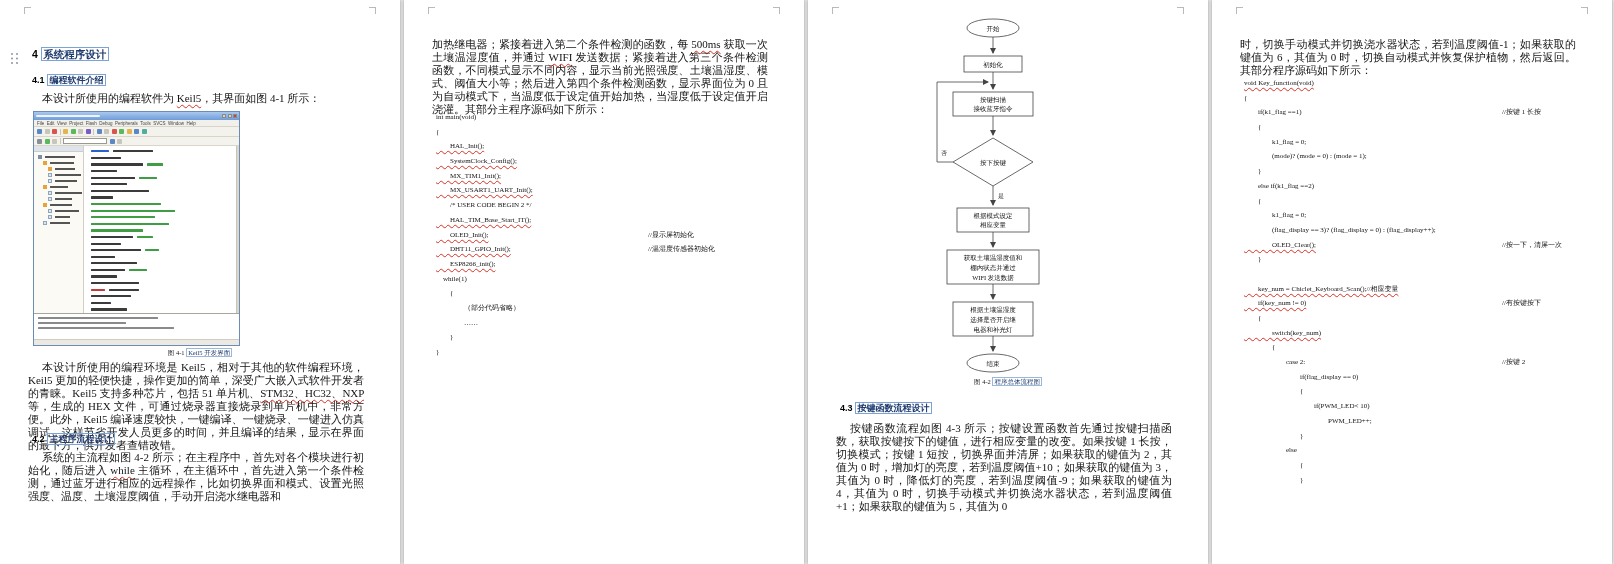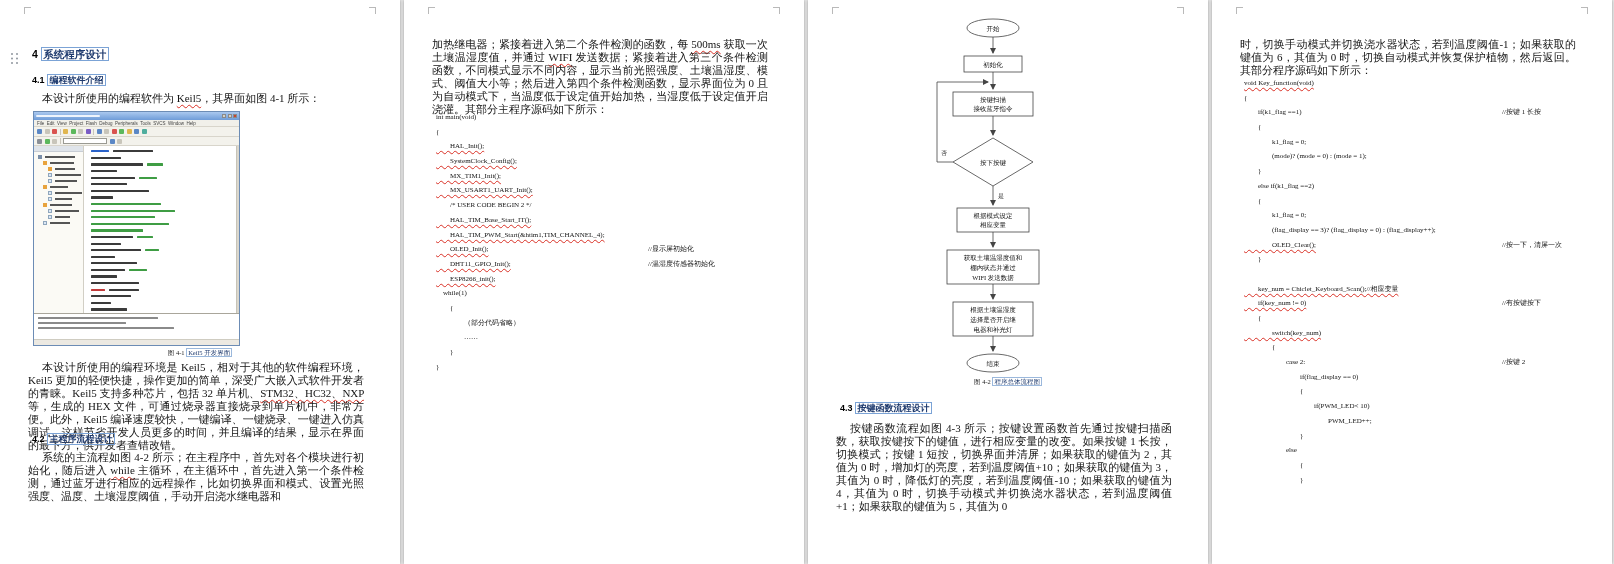--- a/index.html
+++ b/index.html
@@ -272,21 +272,21 @@
         <div class="obar" style="width:136px"></div>
       </div>
       <div class="ide-status"></div>
     </div>
 
     <div class="caption" style="top:349px">
       <span>图 4-1</span>
       <span class="cbox">Keil5 开发界面</span>
     </div>
 
-    <p class="body ind" style="top:361px"><span>本设计所使用的编程环境是 Keil5，相对于其他的软件编程环境，Keil5 更加的轻便快捷，操作更加的简单，深受广大嵌入式软件开发者的青睐。Keil5 支持多种芯片，包括 32 单片机、</span><span class="sq">STM32、HC32、NXP</span><span> 等，生成的 HEX 文件，可通过烧录器直接烧录到单片机中，非常方便。此外，Keil5 编译速度较快，一键编译、一键烧录、一键进入仿真调试，这样节省开发人员更多的时间，并且编译的结果，显示在界面的最下方，供开发者查错改错。</span></p>
+    <p class="body ind" style="top:361px"><span>本设计所使用的编程环境是 Keil5，相对于其他的软件编程环境，Keil5 更加的轻便快捷，操作更加的简单，深受广大嵌入式软件开发者的青睐。Keil5 支持多种芯片，包括 51 单片机、</span><span class="sq">STM32、HC32、NXP</span><span> 等，生成的 HEX 文件，可通过烧录器直接烧录到单片机中，非常方便。此外，Keil5 编译速度较快，一键编译、一键烧录、一键进入仿真调试，这样节省开发人员更多的时间，并且编译的结果，显示在界面的最下方，供开发者查错改错。</span></p>
 
     <div class="h2" style="top:433px">
       <span class="hnum">4.2</span>
       <span class="hbox">主程序流程设计</span>
     </div>
 
     <p class="body ind" style="top:451px"><span>系统的主流程如图 4-2 所示；在主程序中，首先对各个模块进行初始化，随后进入 </span><span class="sq">while</span><span> 主循环，在主循环中，首先进入第一个条件检测，通过蓝牙进行相应的远程操作，比如切换界面和模式、设置光照强度、温度、土壤湿度阈值，手动开启浇水继电器和</span></p>
   </div>
 
   <div class="page">
@@ -297,21 +297,20 @@
 
     <div class="code" style="top:110px">
       <div class="cl"><span class="ct">int main(void)</span></div>
       <div class="cl"><span class="ct">{</span></div>
       <div class="cl"><span class="ct sq">        HAL_Init();</span></div>
       <div class="cl"><span class="ct sq">        SystemClock_Config();</span></div>
       <div class="cl"><span class="ct sq">        MX_TIM1_Init();</span></div>
       <div class="cl"><span class="ct sq">        MX_USART1_UART_Init();</span></div>
       <div class="cl"><span class="ct">        /* USER CODE BEGIN 2 */</span></div>
       <div class="cl"><span class="ct sq">        HAL_TIM_Base_Start_IT();</span></div>
-      <div class="cl"><span class="ct sq">        HAL_TIM_PWM_Start(&amp;htim1,TIM_CHANNEL_4);</span></div>
       <div class="cl"><span class="ct sq">        OLED_Init();</span><span class="cm">//显示屏初始化</span></div>
       <div class="cl"><span class="ct sq">        DHT11_GPIO_Init();</span><span class="cm">//温湿度传感器初始化</span></div>
       <div class="cl"><span class="ct sq">        ESP8266_init();</span></div>
       <div class="cl"><span class="ct">    while(1)</span></div>
       <div class="cl"><span class="ct">        {</span></div>
       <div class="cl"><span class="ct">                （部分代码省略）</span></div>
       <div class="cl"><span class="ct">                ……</span></div>
       <div class="cl"><span class="ct">        }</span></div>
       <div class="cl"><span class="ct">}</span></div>
     </div>
@@ -364,21 +363,21 @@
     <div class="caption" style="top:378px">
       <span>图 4-2</span>
       <span class="cbox">程序总体流程图</span>
     </div>
 
     <div class="h2" style="top:402px">
       <span class="hnum">4.3</span>
       <span class="hbox">按键函数流程设计</span>
     </div>
 
-    <p class="body ind" style="top:422px"><span>按键函数流程如图 4-3 所示；按键设置函数首先通过按键扫描函数，获取按键按下的键值，进行相应变量的改变。如果按键 1 长按，切换模式；按键 1 短按，切换界面并清屏；如果获取的键值为 2，其值为 0 时，增加灯的亮度，若到温度阈值+10；如果获取的键值为 3，其值为 0 时，降低灯的亮度，若到温度阈值-10；如果获取的键值为 4，其值为 0 时，切换手动模式并切换浇水器状态，若到温度阈值+1；如果获取的键值为 5，其值为 0</span></p>
+    <p class="body ind" style="top:422px"><span>按键函数流程如图 4-3 所示；按键设置函数首先通过按键扫描函数，获取按键按下的键值，进行相应变量的改变。如果按键 1 长按，切换模式；按键 1 短按，切换界面并清屏；如果获取的键值为 2，其值为 0 时，增加灯的亮度，若到温度阈值+10；如果获取的键值为 3，其值为 0 时，降低灯的亮度，若到温度阈值-9；如果获取的键值为 4，其值为 0 时，切换手动模式并切换浇水器状态，若到温度阈值+1；如果获取的键值为 5，其值为 0</span></p>
   </div>
 
   <div class="page p4">
     <div class="crop tl"></div>
     <div class="crop tr"></div>
 
     <p class="body" style="top:38px"><span>时，切换手动模式并切换浇水器状态，若到温度阈值-1；如果获取的键值为 6，其值为 0 时，切换自动模式并恢复保护植物，然后返回。其部分程序源码如下所示：</span></p>
 
     <div class="code" style="top:76px">
       <div class="cl"><span class="ct sq">void Key_function(void)</span></div>

